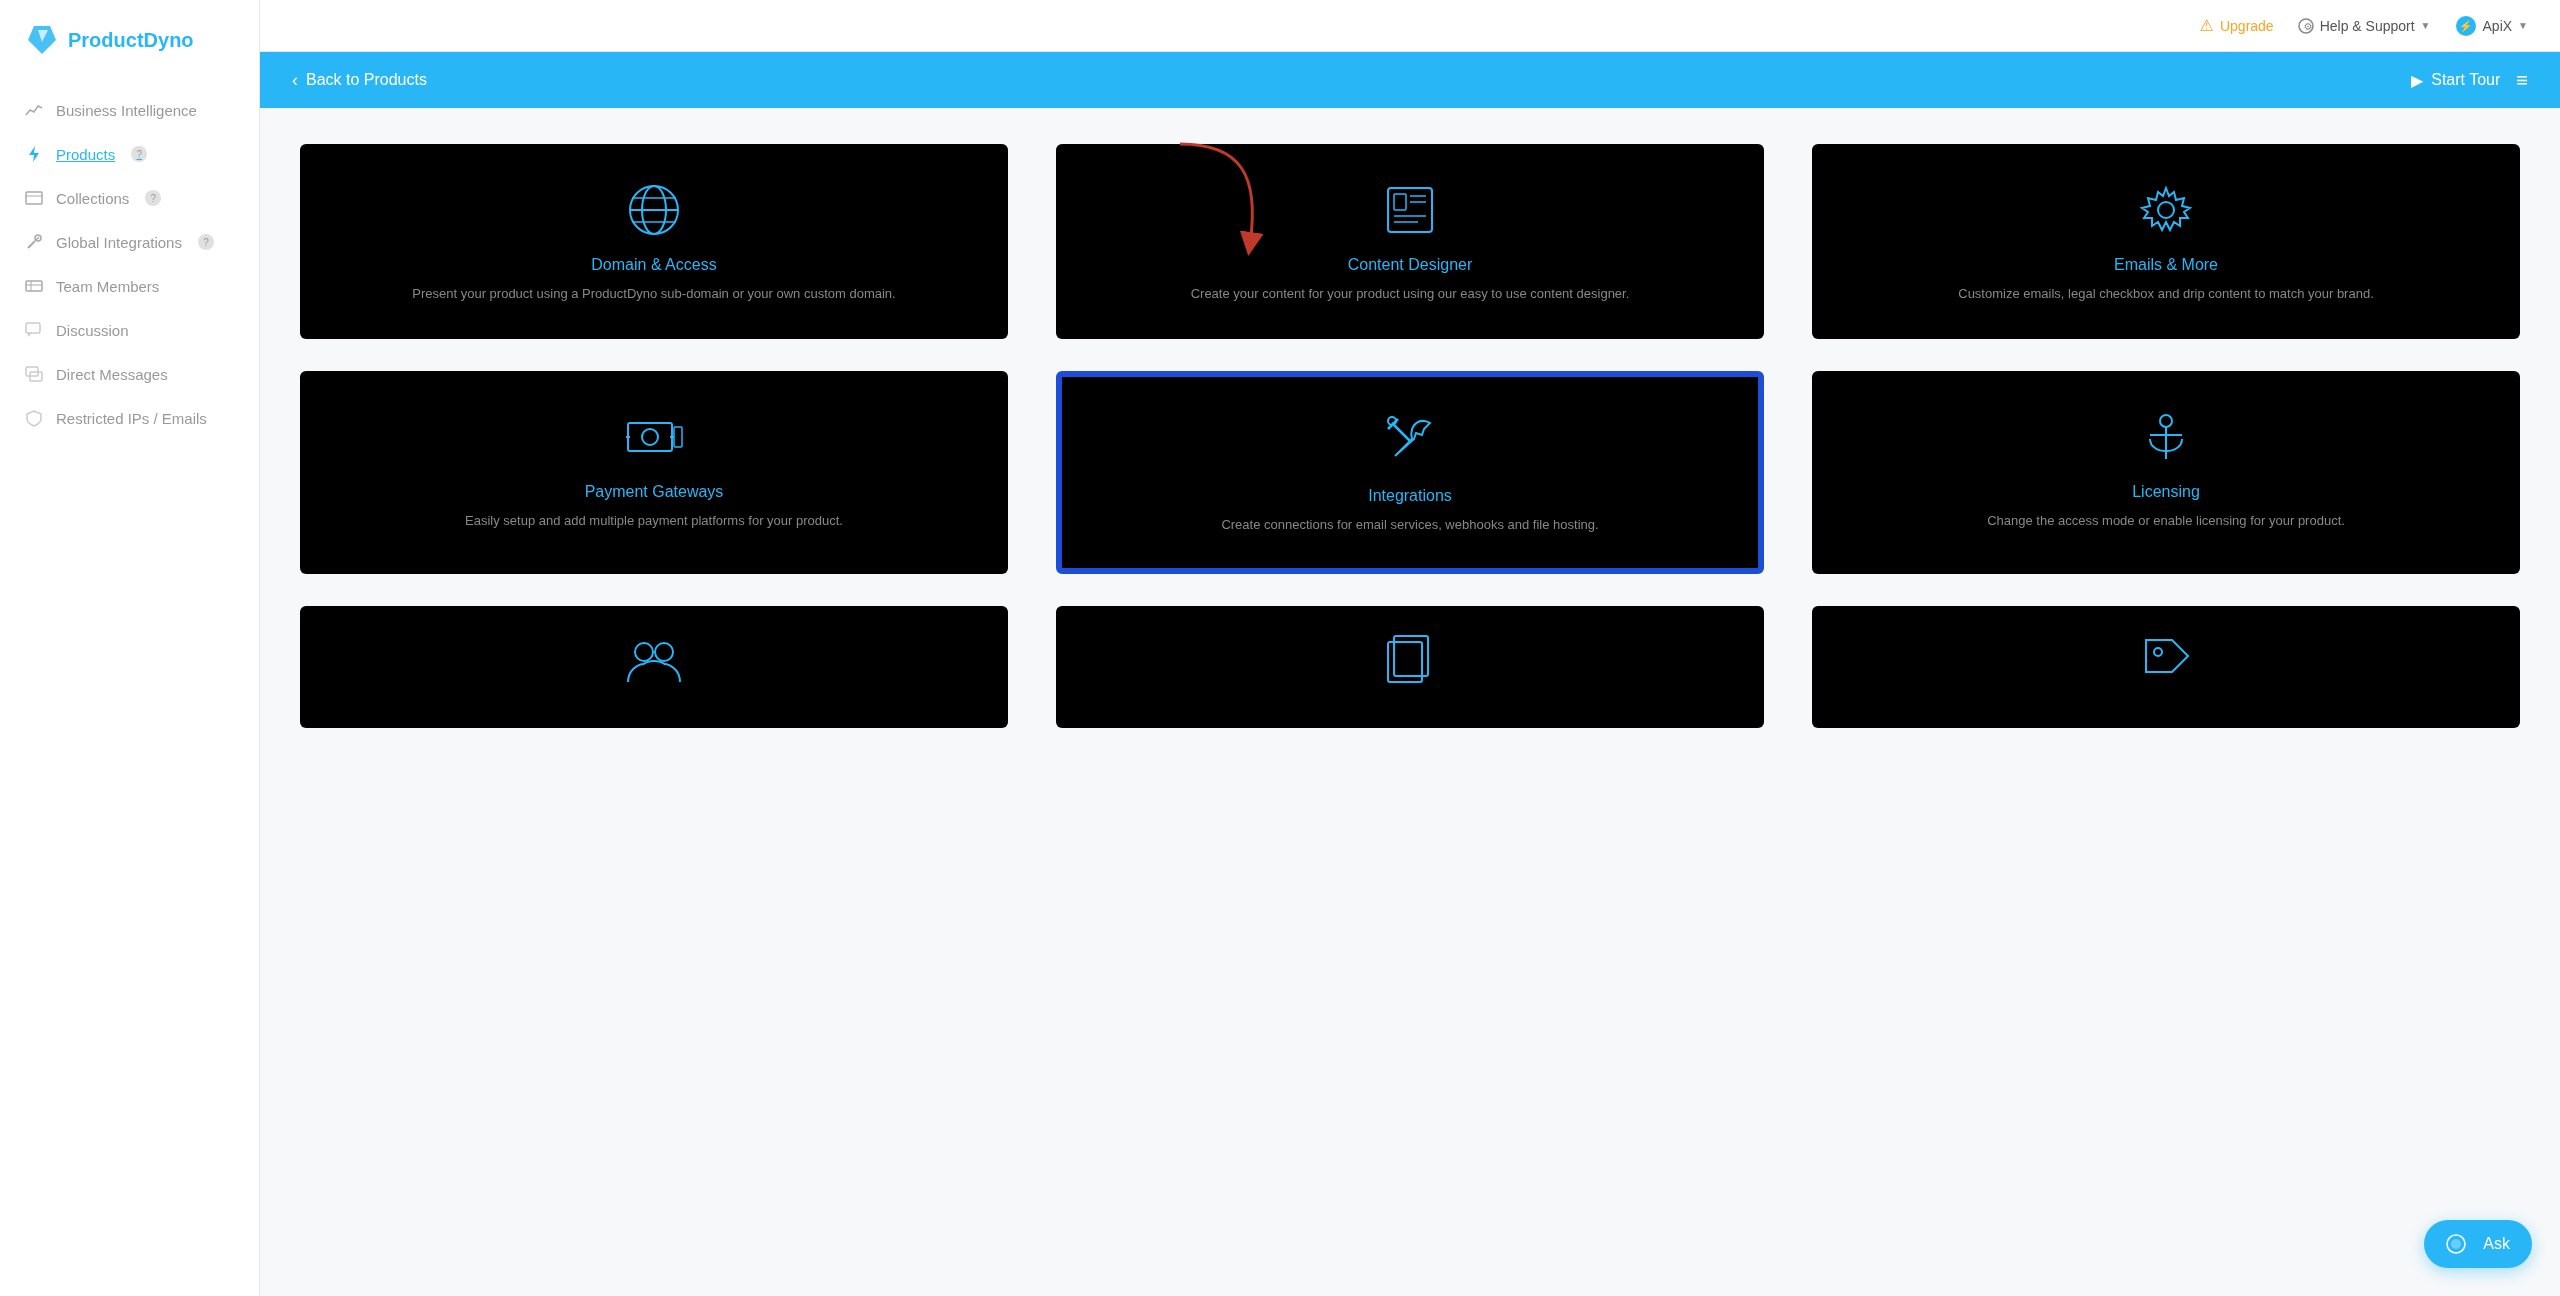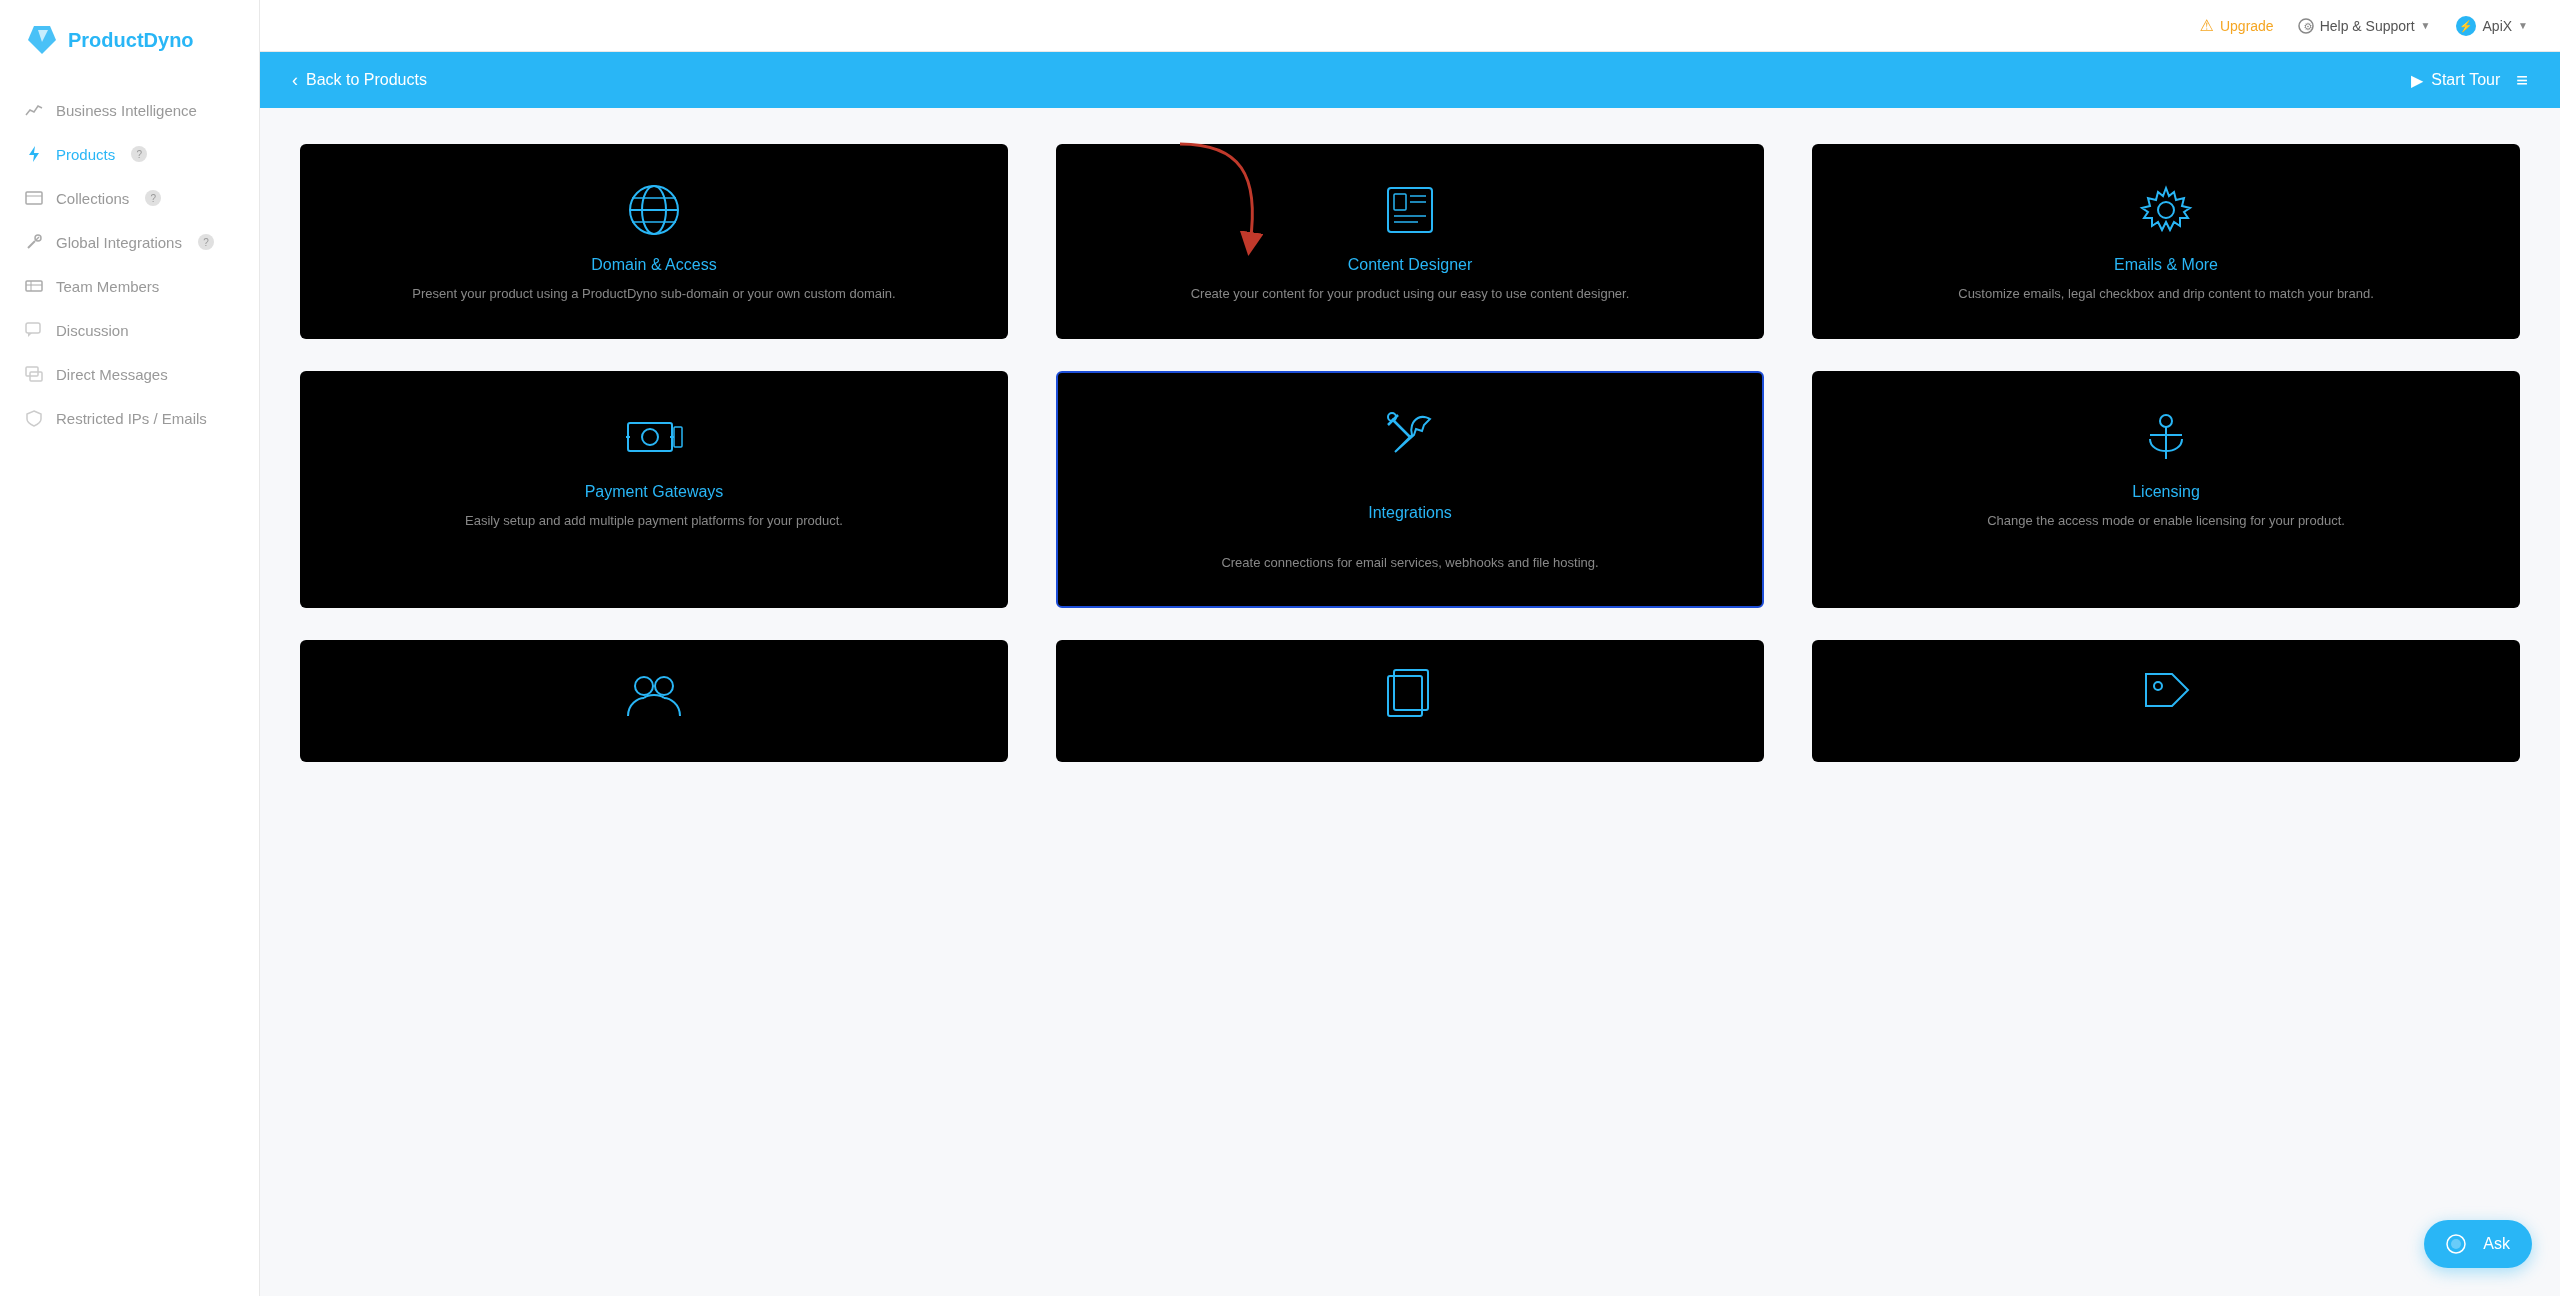--- a/index.html
+++ b/index.html
@@ -42,21 +42,21 @@
     .nav-item {
       display: flex;
       align-items: center;
       gap: 12px;
       padding: 12px 24px;
       cursor: pointer;
       color: #999;
       font-size: 15px;
       transition: color 0.2s;
     }
-    .nav-item.active { color: #29b6f6; }
+    .nav-item.active { color: #29b6f6; text-decoration: underline; }
     .nav-item .nav-icon {
       width: 20px;
       height: 20px;
       display: flex;
       align-items: center;
       justify-content: center;
       flex-shrink: 0;
     }
     .nav-item .help-badge {
       width: 16px;
@@ -168,22 +168,21 @@
       display: flex;
       flex-direction: column;
       align-items: center;
       text-align: center;
       cursor: pointer;
       position: relative;
       border: 2px solid transparent;
       transition: border-color 0.2s;
     }
     .card.highlighted {
-      border: 2px solid #1d4ed8;
-      gap: 21px;
+      border: 6px solid #1d4ed8;
     }
     .card-icon {
       width: 64px;
       height: 64px;
       margin-bottom: 14px;
       display: flex;
       align-items: center;
       justify-content: center;
     }
     .card-title {

